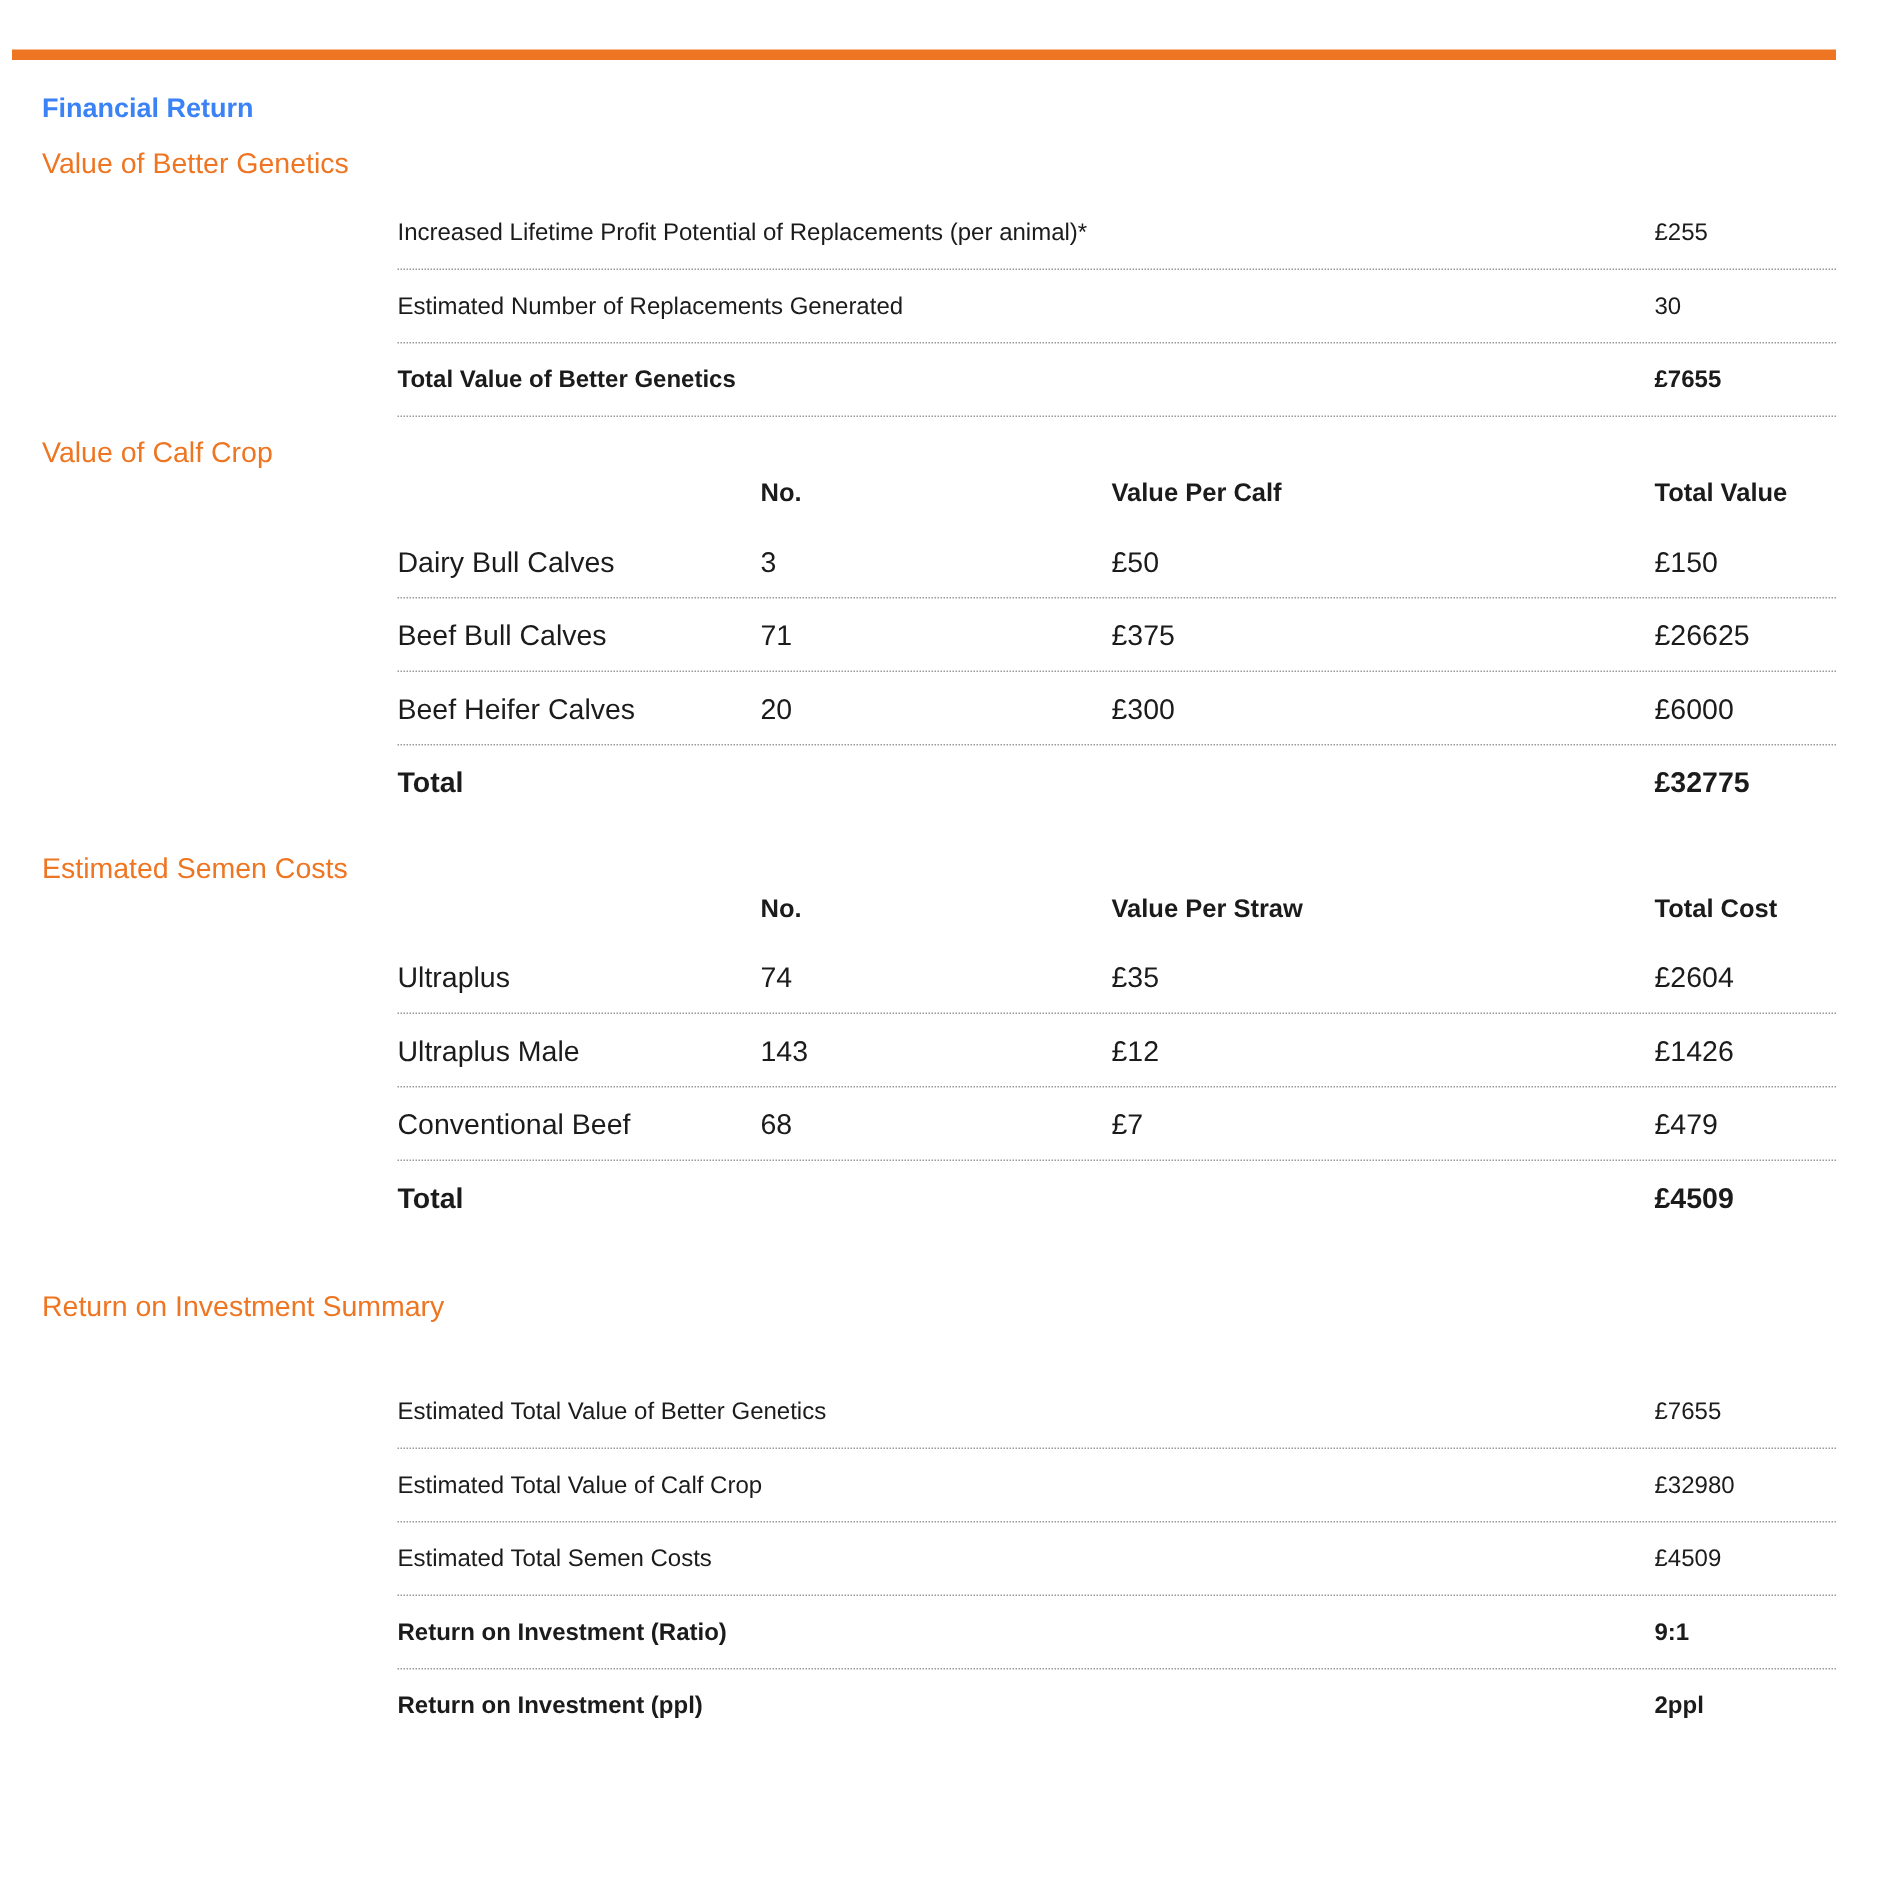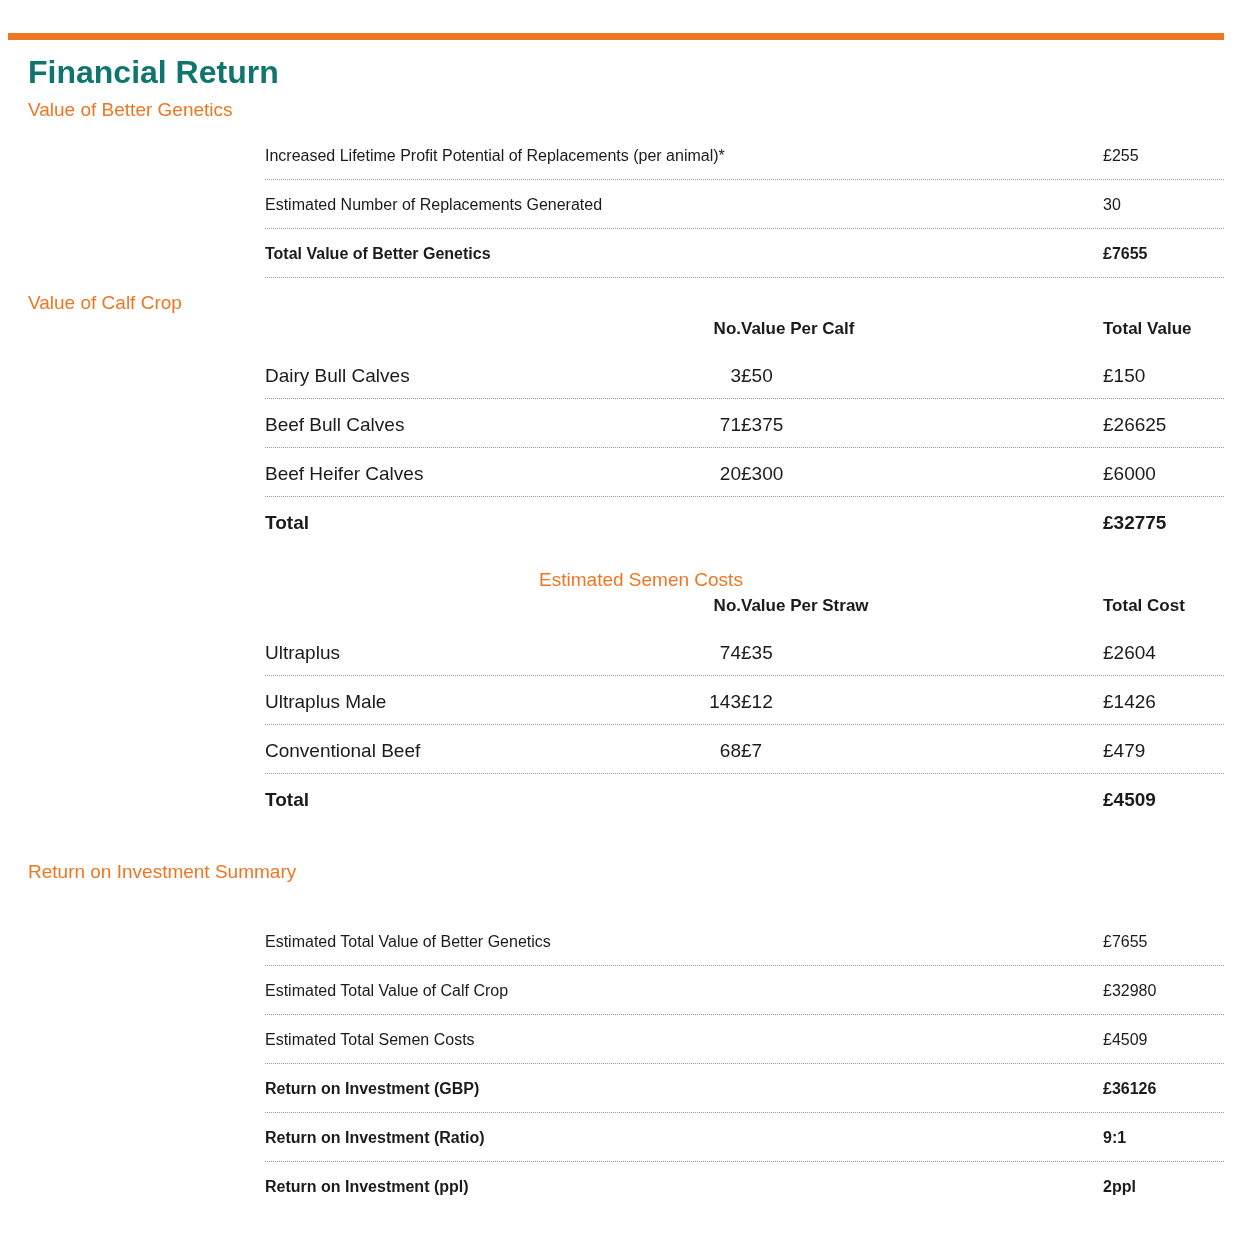--- a/index.html
+++ b/index.html
@@ -3,42 +3,42 @@
 <meta charset="utf-8">
 <style>
   :root { --accent: #EE7623; --ink: #1b1b1b; --line: #9a9a9a; }
   * { box-sizing: border-box; }
   html, body { margin: 0; padding: 0; background: #fff; }
   body { font-family: "Liberation Sans", sans-serif; color: var(--ink); }
   .page { position: relative; width: 1254px; height: 1254px; background: #fff; overflow: hidden; }
 
   .topbar { position: absolute; left: 8px; top: 33px; width: 1216px; height: 7px; background: var(--accent); }
 
-  .page-title { margin: 58px 0 0 28px; font-size: 32px; line-height: 28px; font-weight: bold; color: #0f766e; }
+  .page-title { margin: 58px 0 0 28px; font-size: 18px; line-height: 28px; font-weight: bold; color: #3b82f6; }
 
   .sec-heading { margin: 14px 0 0 28px; font-size: 19px; line-height: 20px; font-weight: normal; color: var(--accent); }
   .sec-heading.calf  { margin-top: 15px; }
-  .sec-heading.semen { margin-top: 18px; text-align: center; }
+  .sec-heading.semen { margin-top: 18px; }
   .sec-heading.roi   { margin-top: 33px; }
 
   .tbl { margin-left: 265px; width: 959px; }
   .tbl.genetics { margin-top: 11px; }
   .tbl.summary  { margin-top: 35px; }
 
   
   .row2 { display: flex; padding: 15px 0 14px; border-bottom: 1px dotted var(--line); font-size: 16px; line-height: 19px; }
   .row2 .c-label { width: 838px; padding-right: 10px; }
   .row2 .c-value { flex: 1; }
   .row2.no-line { border-bottom: none; }
 
   
   .hdr4 { display: flex; padding: 6px 0 11px; font-size: 17px; line-height: 20px; font-weight: bold; }
   .row4 { display: flex; padding: 16px 0 13px; border-bottom: 1px dotted var(--line); font-size: 19px; line-height: 19px; }
   .c1 { width: 242px; padding-right: 10px; }
-  .c2 { width: 234px; text-align: right; }
+  .c2 { width: 234px; }
   .c3 { width: 362px; }
   .c4 { flex: 1; }
   .row4.total { border-bottom: none; padding: 16px 0 20px; }
 
   .b { font-weight: bold; }
 </style>
 </head>
 <body>
 
 <div class="page">
@@ -139,24 +139,20 @@
     </div>
     <div class="row2">
       <span class="c-label">Estimated Total Value of Calf Crop</span>
       <span class="c-value">£32980</span>
     </div>
     <div class="row2">
       <span class="c-label">Estimated Total Semen Costs</span>
       <span class="c-value">£4509</span>
     </div>
     <div class="row2">
-      <span class="c-label b">Return on Investment (GBP)</span>
-      <span class="c-value b">£36126</span>
-    </div>
-    <div class="row2">
       <span class="c-label b">Return on Investment (Ratio)</span>
       <span class="c-value b">9:1</span>
     </div>
     <div class="row2 no-line">
       <span class="c-label b">Return on Investment (ppl)</span>
       <span class="c-value b">2ppl</span>
     </div>
   </div>
 
 </div>

